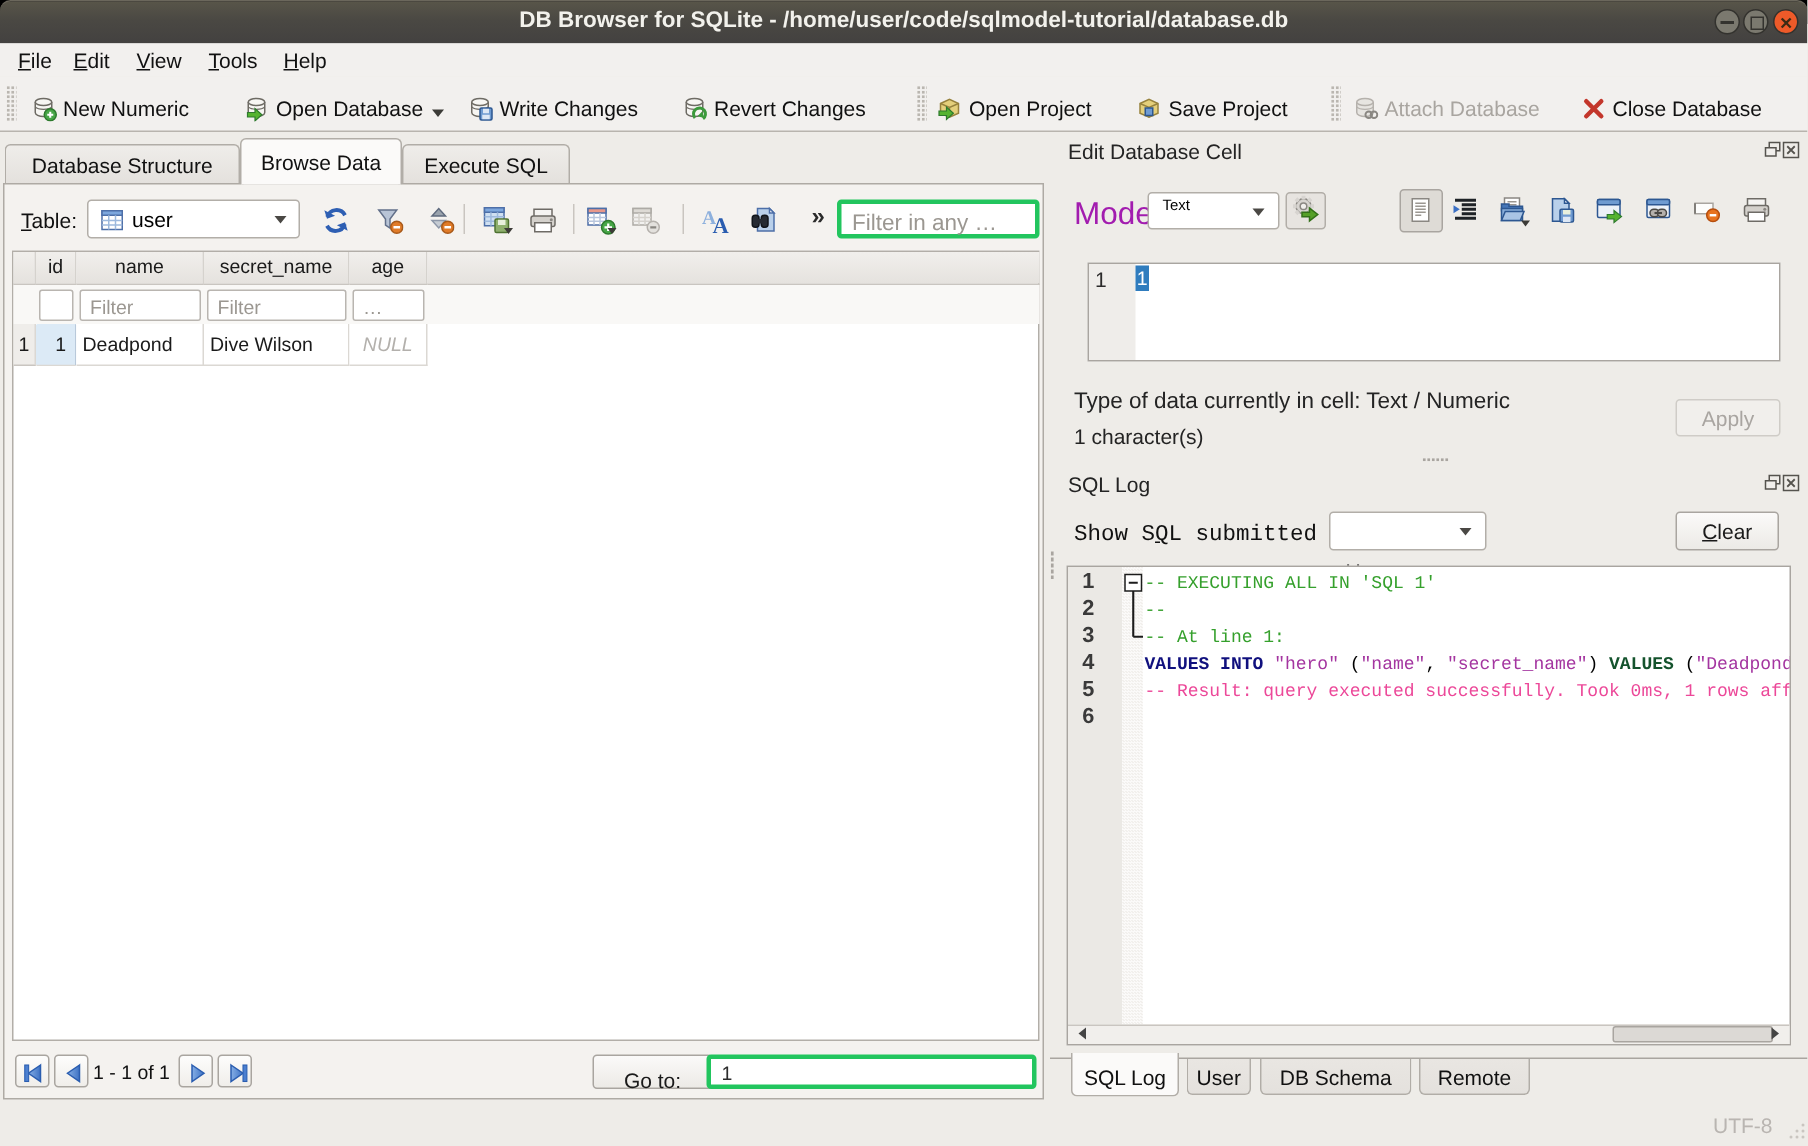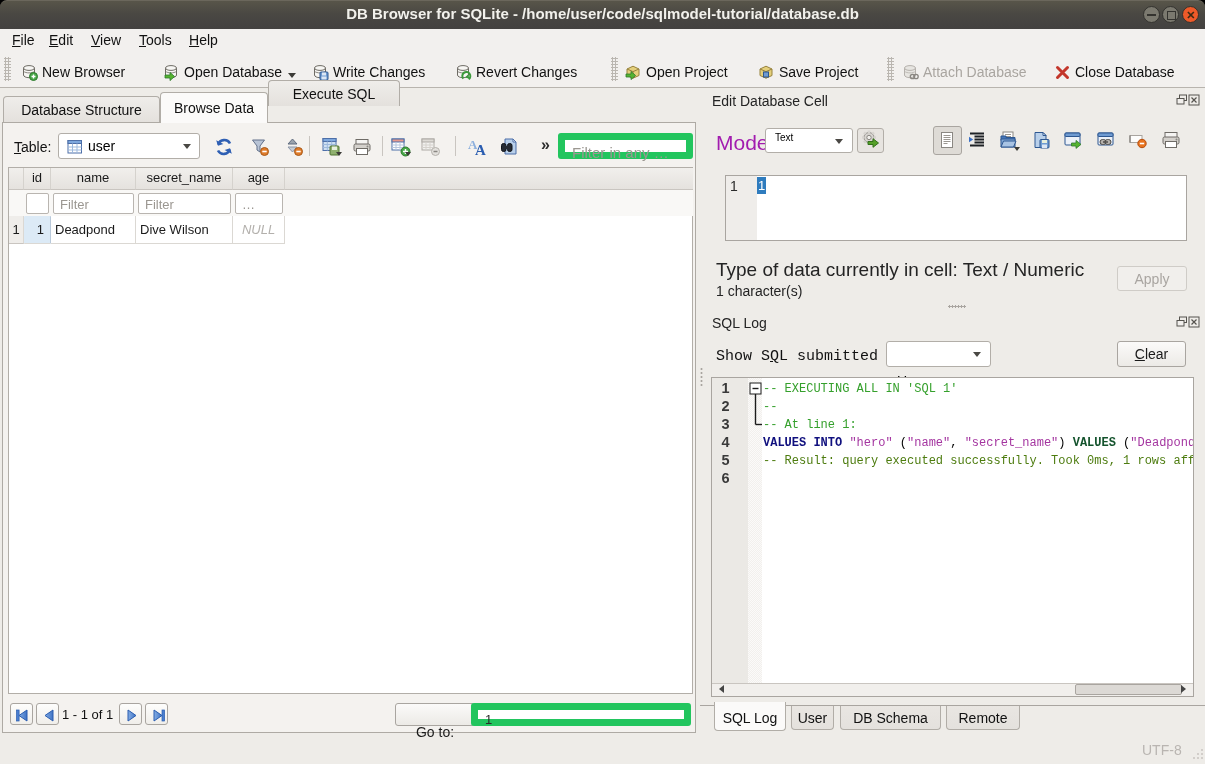--- a/index.html
+++ b/index.html
@@ -56,21 +56,21 @@
 .tabb.active { background:#fbfaf9; }
 
 
 #pane-left { left:2px; top:122px; width:694px; height:611px;
   border:1px solid #aeaaa4; background:#f4f2ef; }
 
 
 .combo { position:absolute; background:#fff; border:1px solid #b2aea8; border-radius:3px; }
 .combo .arrow { position:absolute; width:0; height:0; border:4px solid transparent;
   border-top:5px solid #4a4844; top:50%; margin-top:-2px; }
-input, .input { position:absolute; background:#fff; border:7px solid #22c55e; border-radius:3px;
+input, .input { position:absolute; background:#fff; border:3px solid #22c55e; border-radius:3px;
   font-family:"Liberation Sans",sans-serif; font-size:14px; color:#2b2b2b; outline:none; }
 
 
 #grid { left:8px; top:167px; width:685px; height:527px; border:1px solid #b2aea8; background:#fff; }
 .gh { position:absolute; top:0; height:22px; background:linear-gradient(#f1efec,#e5e2de);
   border-right:1px solid #d5d2cd; border-bottom:1px solid #c9c5c0;
   font-size:13px; color:#1a1a1a; text-align:center; padding-top:2px; }
 .fcell { position:absolute; top:22px; height:26px; background:#f9f8f6; }
 .fbox { position:absolute; background:#fff; border:1px solid #b9b5b0; border-radius:2px;
   font-size:13px; color:#9b9791; padding:3px 0 0 6px; }
@@ -116,21 +116,21 @@
 <div class="abs" id="toolbar">
   <div class="tbitem grip" style="left:4px"></div>
   <div class="tbitem" style="left:21px" id="tb-new">
       <svg width="17" height="17" viewBox="0 0 17 17">
         <path d="M2.5 4 v7 c0 1.5 2.5 2.7 5.5 2.7 s5.5-1.2 5.5-2.7 V4" fill="#f7f6f3" stroke="#6e6b64"></path>
         <ellipse cx="8" cy="4" rx="5.5" ry="2.4" fill="#f7f6f3" stroke="#6e6b64"></ellipse>
         <path d="M2.5 7.3 c1.1 1.1 3.6 1.6 5.5 1.6 s4.4-.5 5.5-1.6" fill="none" stroke="#6e6b64" stroke-width=".8"></path>
         <circle cx="12.5" cy="12.5" r="4" fill="#47a647" stroke="#2d7a2d"></circle>
         <path d="M12.5 10.5 v4 M10.5 12.5 h4" stroke="#fff" stroke-width="1.4"></path>
       </svg>
-      <span style="margin-left:4px">New Browser</span>
+      <span style="margin-left:4px">New Numeric</span>
     </div>
   <div class="tbitem" style="left:163px" id="tb-open">
       <svg width="17" height="17" viewBox="0 0 17 17">
         <path d="M2.5 4 v7 c0 1.5 2.5 2.7 5.5 2.7 s5.5-1.2 5.5-2.7 V4" fill="#f7f6f3" stroke="#6e6b64"></path>
         <ellipse cx="8" cy="4" rx="5.5" ry="2.4" fill="#f7f6f3" stroke="#6e6b64"></ellipse>
         <path d="M2.5 7.3 c1.1 1.1 3.6 1.6 5.5 1.6 s4.4-.5 5.5-1.6" fill="none" stroke="#6e6b64" stroke-width=".8"></path>
         <path d="M2 11 h5 v-2.6 l4.6 4.1 -4.6 4.1 V14 H2 Z" fill="#55b330" stroke="#2d7a2d" stroke-width=".8"></path>
       </svg>
       <span style="margin-left:4px">Open Database</span>
       <span style="margin-left:6px; margin-top:10px; width:0;height:0;border:4px solid transparent;border-top:5px solid #3c3b37; display:inline-block"></span>
@@ -187,21 +187,21 @@
   <div class="tbitem" style="left:1054px" id="tb-close">
       <svg width="17" height="17" viewBox="0 0 17 17">
         <path d="M3.5 3.5 L13.5 13.5 M13.5 3.5 L3.5 13.5" stroke="#c3362b" stroke-width="3" stroke-linecap="round"></path>
       </svg>
       <span style="margin-left:4px">Close Database</span>
     </div>
 </div>
 
 <div class="abs tab" style="left:3px; top:96px; width:157px; height:26px;">Database Structure</div>
 <div class="abs tab active" style="left:160px; top:92px; width:108px; height:31px; padding-top:7px; z-index:3;">Browse Data</div>
-<div class="abs tab" style="left:268px; top:80px; width:132px; height:26px;">Execute SQL</div>
+<div class="abs tab" style="left:268px; top:96px; width:112px; height:26px;">Execute SQL</div>
 
 <div class="abs" id="pane-left"></div>
 
 <div class="abs" style="left:14px; top:139px; font-size:14px; color:#111;"><u>T</u>able:</div>
 <div class="abs combo" style="left:58px; top:133px; width:142px; height:26px;">
   <span id="tblicon"><span style="position:absolute;left:8px;top:5px">
         <svg width="16" height="16" viewBox="0 0 16 16">
           <rect x="1" y="1.5" width="13.5" height="12.5" fill="#fff" stroke="#4d6fa8"></rect>
           <rect x="1" y="1.5" width="13.5" height="3" fill="#7da7dd" stroke="#4d6fa8"></rect>
           <path d="M1 8 h13.5 M1 11 h13.5 M5.5 4.5 V14 M10 4.5 V14" stroke="#9db9dd" stroke-width="1"></path>
@@ -352,21 +352,21 @@
       <defs>
         <linearGradient id="bg" x1="0" y1="0" x2="1" y2="0">
           <stop offset="0" stop-color="#85aee5"></stop>
           <stop offset="1" stop-color="#3e72c4"></stop>
         </linearGradient>
       </defs>
       <path d="M5 3 L13 8.5 L5 14 Z" fill="url(#bg)" stroke="#2a5db0"></path>
       <rect x="13" y="3" width="2.6" height="11" fill="#4b7fd0" stroke="#2a5db0" stroke-width=".7"></rect>
     </svg>
   </div>
-<div class="abs button" style="left:395px; top:703px; width:80px; height:23px; padding-top:20px;">Go to:</div>
+<div class="abs button" style="left:395px; top:703px; width:80px; height:23px; padding-top:8px;">Go to:</div>
 <div class="abs input" style="left:471px; top:703px; width:220px; height:23px; padding:2px 0 0 7px; font-size:13px;">1</div>
 
 <div class="abs docktitle" style="left:712px; top:93px;">Edit Database Cell</div>
 <svg class="abs" style="left:1176px; top:94px;" width="12" height="12" viewBox="0 0 12 12">
     <rect x="3.5" y="1" width="7" height="5.5" fill="none" stroke="#55534e"></rect>
     <rect x="1" y="4.5" width="7" height="5.5" fill="#f1efec" stroke="#55534e"></rect>
   </svg>
 <svg class="abs" style="left:1188px; top:94px;" width="12" height="12" viewBox="0 0 12 12">
     <rect x="1" y="1" width="10" height="10" fill="none" stroke="#55534e"></rect>
     <path d="M3.5 3.5 l5 5 M8.5 3.5 l-5 5" stroke="#55534e" stroke-width="1.2"></path>
@@ -453,21 +453,21 @@
         <path d="M8 12.5 h5 v-2.8 l5.5 4.3 -5.5 4.3 V15.5 h-5 Z" fill="#55a028" stroke="#33701a" stroke-width="1"></path>
       </svg>
     </span>
   </div>
 
 <div class="abs" id="editor">
   <div style="position:absolute; left:0; top:0; width:31px; height:64px; background:#efedea; font-size:14px; color:#2b2b2b; text-align:left; padding:2px 0 0 4px;">1</div>
   <div style="position:absolute; left:31px; top:1px; width:9px; height:17px; background:#2f7cbe; color:#fff; font-size:13px; text-align:center; padding-top:1px;">1</div>
 </div>
 
-<div class="abs" style="left:716px; top:259px; font-size:19px; color:#242424;">Type of data currently in cell: Text / Numeric</div>
+<div class="abs" style="left:716px; top:259px; font-size:15px; color:#242424;">Type of data currently in cell: Text / Numeric</div>
 <div class="abs" style="left:716px; top:283px; font-size:14px; color:#242424;">1 character(s)</div>
 <div class="abs button" style="left:1117px; top:266px; width:70px; height:25px; padding-top:4px; background:#f1efec; border-color:#cfccc7; color:#a9a5a1;">Apply</div>
 
 <div class="abs" style="left:948px; top:305px; width:18px; height:3px; background-image:radial-gradient(#a9a5a0 1px, transparent 1.1px); background-size:3px 3px;"></div>
 <div class="abs" style="left:700px; top:367px; width:3px; height:19px; background-image:radial-gradient(#a9a5a0 1px, transparent 1.1px); background-size:3px 4px;"></div>
 
 <div class="abs docktitle" style="left:712px; top:315px;">SQL Log</div>
 <svg class="abs" style="left:1176px; top:316px;" width="12" height="12" viewBox="0 0 12 12">
     <rect x="3.5" y="1" width="7" height="5.5" fill="none" stroke="#55534e"></rect>
     <rect x="1" y="4.5" width="7" height="5.5" fill="#f1efec" stroke="#55534e"></rect>
@@ -485,21 +485,21 @@
 <div class="abs button" style="left:1117px; top:341px; width:69px; height:26px; padding-top:4px;"><u>C</u>lear</div>
 
 <div class="abs" id="logframe">
   <div style="position:absolute; left:0; top:0; width:36px; height:305px; background:#ebe9e5;"></div>
   <div style="position:absolute; left:36px; top:0; width:14px; height:305px; background-image:conic-gradient(#f2f0ed 25%, #fbfaf9 0 50%, #f2f0ed 0 75%, #fbfaf9 0); background-size:2px 2px;"></div>
   <div id="lognums" style="position:absolute; left:0; top:1px; width:27px; font-size:14.5px; font-weight:bold; color:#3a3a3a; text-align:center; line-height:18px;">1<br>2<br>3<br>4<br>5<br>6</div>
   <div id="logtext" class="mono" style="position:absolute; left:51px; top:2px; font-size:12px; line-height:18px; white-space:pre; overflow:hidden; width:430px;"><span style="color:#35a02c">-- EXECUTING ALL IN 'SQL 1'</span>
 <span style="color:#35a02c">--</span>
 <span style="color:#35a02c">-- At line 1:</span>
 <b style="color:#10107e">VALUES INTO</b> <span style="color:#a435a0">"hero"</span> (<span style="color:#a435a0">"name"</span>, <span style="color:#a435a0">"secret_name"</span>) <b style="color:#14532d">VALUES</b> (<span style="color:#a435a0">"Deadpond</span>
-<span style="color:#4d7c0f">-- Result: query executed successfully. Took 0ms, 1 rows aff</span>
+<span style="color:#ec4899">-- Result: query executed successfully. Took 0ms, 1 rows aff</span>
 </div>
 
   <svg style="position:absolute; left:36px; top:3px;" width="28" height="50">
     <rect x="2" y="2" width="11" height="11" fill="#fff" stroke="#1c1c1c"></rect>
     <line x1="4.5" y1="7.5" x2="10.5" y2="7.5" stroke="#1c1c1c" stroke-width="1.4"></line>
     <line x1="7.5" y1="13" x2="7.5" y2="43.5" stroke="#1c1c1c" stroke-width="1.4"></line>
     <line x1="7.5" y1="43.5" x2="14" y2="43.5" stroke="#1c1c1c" stroke-width="1.4"></line>
   </svg>
 
   <div style="position:absolute; left:0; bottom:0; width:481px; height:13px; background:#f1efec; border-top:1px solid #c9c5c0;"></div>

